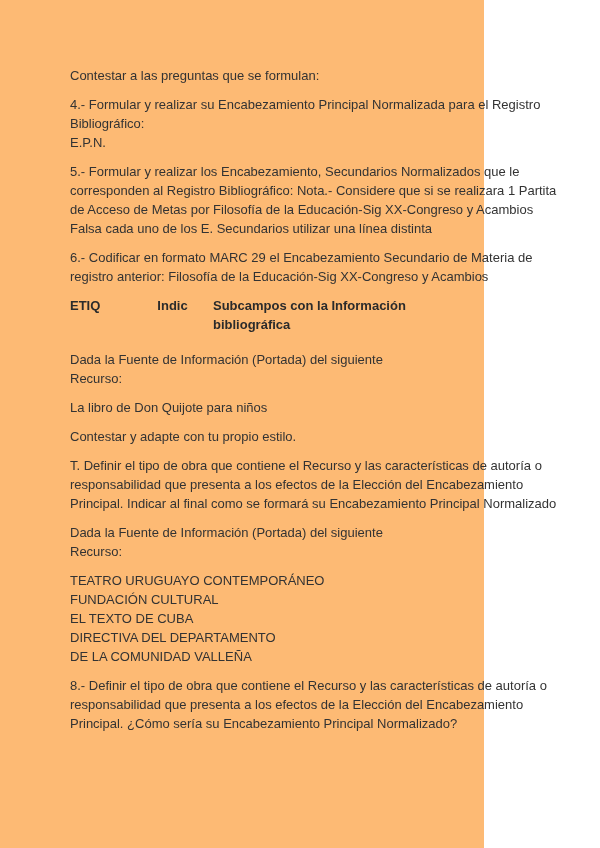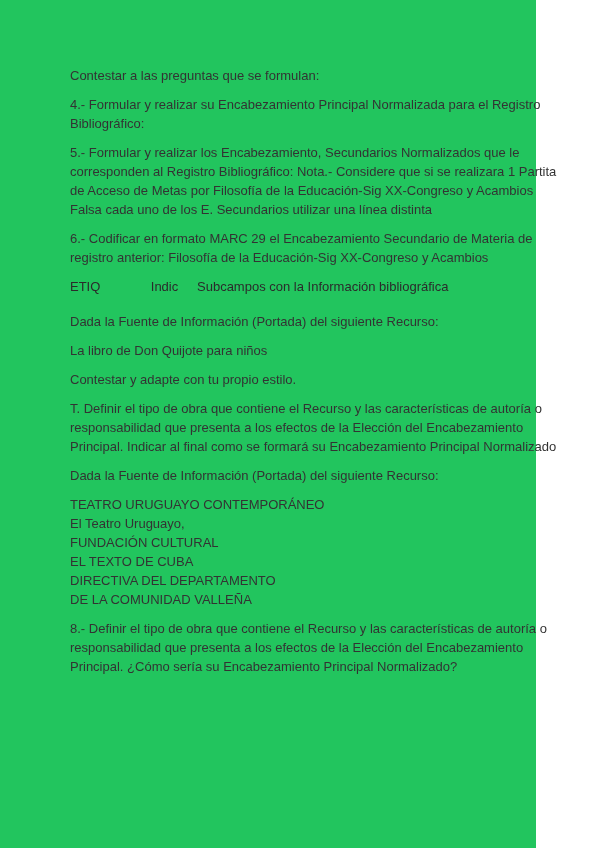--- a/index.html
+++ b/index.html
@@ -9,38 +9,39 @@
   }
   body {
     width: 600px;
     height: 848px;
     overflow: hidden;
     font-family: "Liberation Sans", sans-serif;
     color: #333333;
   }
   .page {
     box-sizing: border-box;
-    width: 536px;
+    width: 484px;
     height: 848px;
     padding: 66px 60px 16px 70px;
-    background: #22c55e;
+    background: #fdba74;
     font-size: 13px;
     line-height: 19px;
   }
   .para {
     margin: 0 0 10px 0;
   }
   .para .line {
     white-space: pre;
   }
   .marc-header {
     display: flex;
-    font-weight: 400;
+    font-weight: 700;
     color: #2b2b2b;
     margin: 4px 0 16px 0;
+    gap: 8px;
   }
   .marc-header .col-etiq {
     width: 62px;
     flex: 0 0 auto;
   }
   .marc-header .col-indic {
     width: 65px;
     flex: 0 0 auto;
     text-align: center;
   }
@@ -51,20 +52,21 @@
 </head>
 <body>
 
 <div class="page">
 
   <p class="para">Contestar a las preguntas que se formulan:</p>
 
   <div class="para">
       <div class="line">4.- Formular y realizar su Encabezamiento Principal Normalizada para el Registro</div>
       <div class="line">Bibliográfico:</div>
+      <div class="line">E.P.N.</div>
     </div>
 
   <div class="para">
       <div class="line">5.- Formular y realizar los Encabezamiento, Secundarios Normalizados que le</div>
       <div class="line">corresponden al Registro Bibliográfico: Nota.- Considere que si se realizara 1 Partita</div>
       <div class="line">de Acceso de Metas por Filosofía de la Educación-Sig XX-Congreso y Acambios</div>
       <div class="line">Falsa cada uno de los E. Secundarios utilizar una línea distinta</div>
     </div>
 
   <div class="para">
@@ -87,21 +89,20 @@
   <div class="para">
       <div class="line">T. Definir el tipo de obra que contiene el Recurso y las características de autoría o</div>
       <div class="line">responsabilidad que presenta a los efectos de la Elección del Encabezamiento</div>
       <div class="line">Principal. Indicar al final como se formará su Encabezamiento Principal Normalizado</div>
     </div>
 
   <p class="para">Dada la Fuente de Información (Portada) del siguiente Recurso:</p>
 
   <div class="para">
       <div class="line">TEATRO URUGUAYO CONTEMPORÁNEO</div>
-      <div class="line">El Teatro Uruguayo,</div>
       <div class="line">FUNDACIÓN CULTURAL</div>
       <div class="line">EL TEXTO DE CUBA</div>
       <div class="line">DIRECTIVA DEL DEPARTAMENTO</div>
       <div class="line">DE LA COMUNIDAD VALLEÑA</div>
     </div>
 
   <div class="para">
       <div class="line">8.- Definir el tipo de obra que contiene el Recurso y las características de autoría o</div>
       <div class="line">responsabilidad que presenta a los efectos de la Elección del Encabezamiento</div>
       <div class="line">Principal. ¿Cómo sería su Encabezamiento Principal Normalizado?</div>

